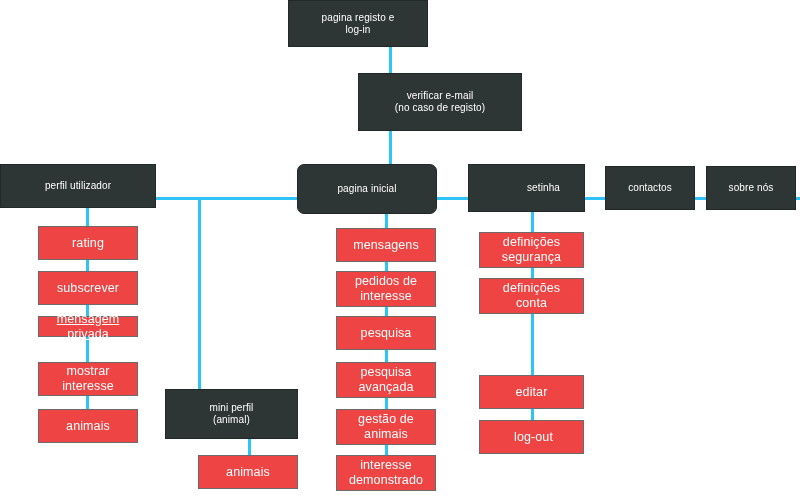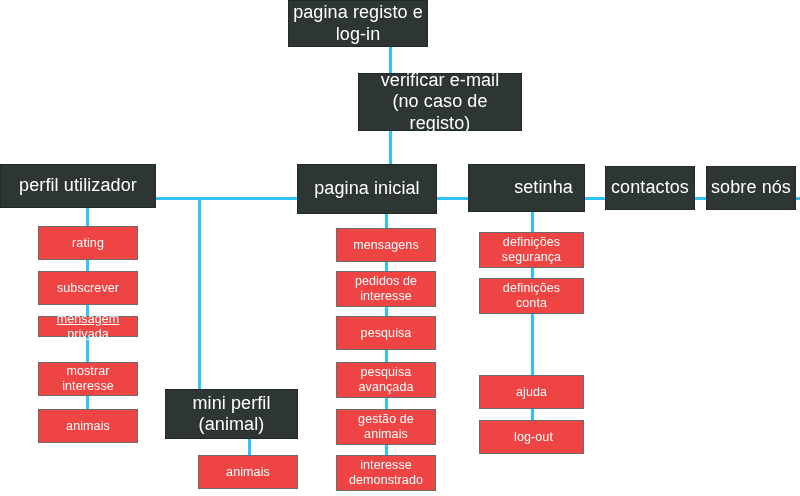--- a/index.html
+++ b/index.html
@@ -26,21 +26,21 @@
     color: #ffffff;
     line-height: 1.18;
     z-index: 3;
     white-space: pre-line;
     padding: 2px 4px;
     letter-spacing: 0.1px;
   }
   .node.dark {
     background: #2d3634;
     border: 1px solid #222a28;
-    font-size: 18px;
+    font-size: 10px;
   }
   .node.gray {
     background: #ef4444;
     border: 1px solid #6b6b6b;
     font-size: 12.5px;
   }
   .edge {
     position: absolute;
     background: #2ec4f7;
     z-index: 1;
@@ -70,21 +70,21 @@
   <div class="edge v" style="left:248px; top:438px; height:18px;"></div>
 
   <div class="node dark" style="left:288px; top:0px; width:140px; height:47px;">pagina registo e
 log-in</div>
 
   <div class="node dark" style="left:358px; top:73px; width:164px; height:58px;">verificar e-mail
 (no caso de registo)</div>
 
   <div class="node dark" style="left:0px; top:164px; width:156px; height:44px;">perfil utilizador</div>
 
-  <div class="node dark" style="left:297px; top:164px; width:140px; height:50px;">pagina inicial</div>
+  <div class="node dark" style="left:297px; top:164px; width:140px; height:50px;border-radius:7px;">pagina inicial</div>
 
   <div class="node dark" style="left:468px; top:164px; width:117px; height:48px;padding-left:38px;">setinha</div>
 
   <div class="node dark" style="left:706px; top:166px; width:90px; height:44px;">sobre nós</div>
 
   <div class="node dark" style="left:605px; top:166px; width:90px; height:44px;">contactos</div>
 
   <div class="node dark" style="left:165px; top:389px; width:133px; height:50px;">mini perfil
 (animal)</div>
 
@@ -106,16 +106,16 @@
 avançada</div>
   <div class="node gray" style="left:336px; top:409px; width:100px; height:36px;">gestão de
 animais</div>
   <div class="node gray" style="left:336px; top:455px; width:100px; height:36px;">interesse
 demonstrado</div>
 
   <div class="node gray" style="left:479px; top:232px; width:105px; height:36px;">definições
 segurança</div>
   <div class="node gray" style="left:479px; top:278px; width:105px; height:36px;">definições
 conta</div>
-  <div class="node gray" style="left:479px; top:375px; width:105px; height:34px;">ajuda</div>
+  <div class="node gray" style="left:479px; top:375px; width:105px; height:34px;">editar</div>
   <div class="node gray" style="left:479px; top:420px; width:105px; height:34px;padding-left:8px;">log-out</div>
 
 </div>
 
 </body></html>

